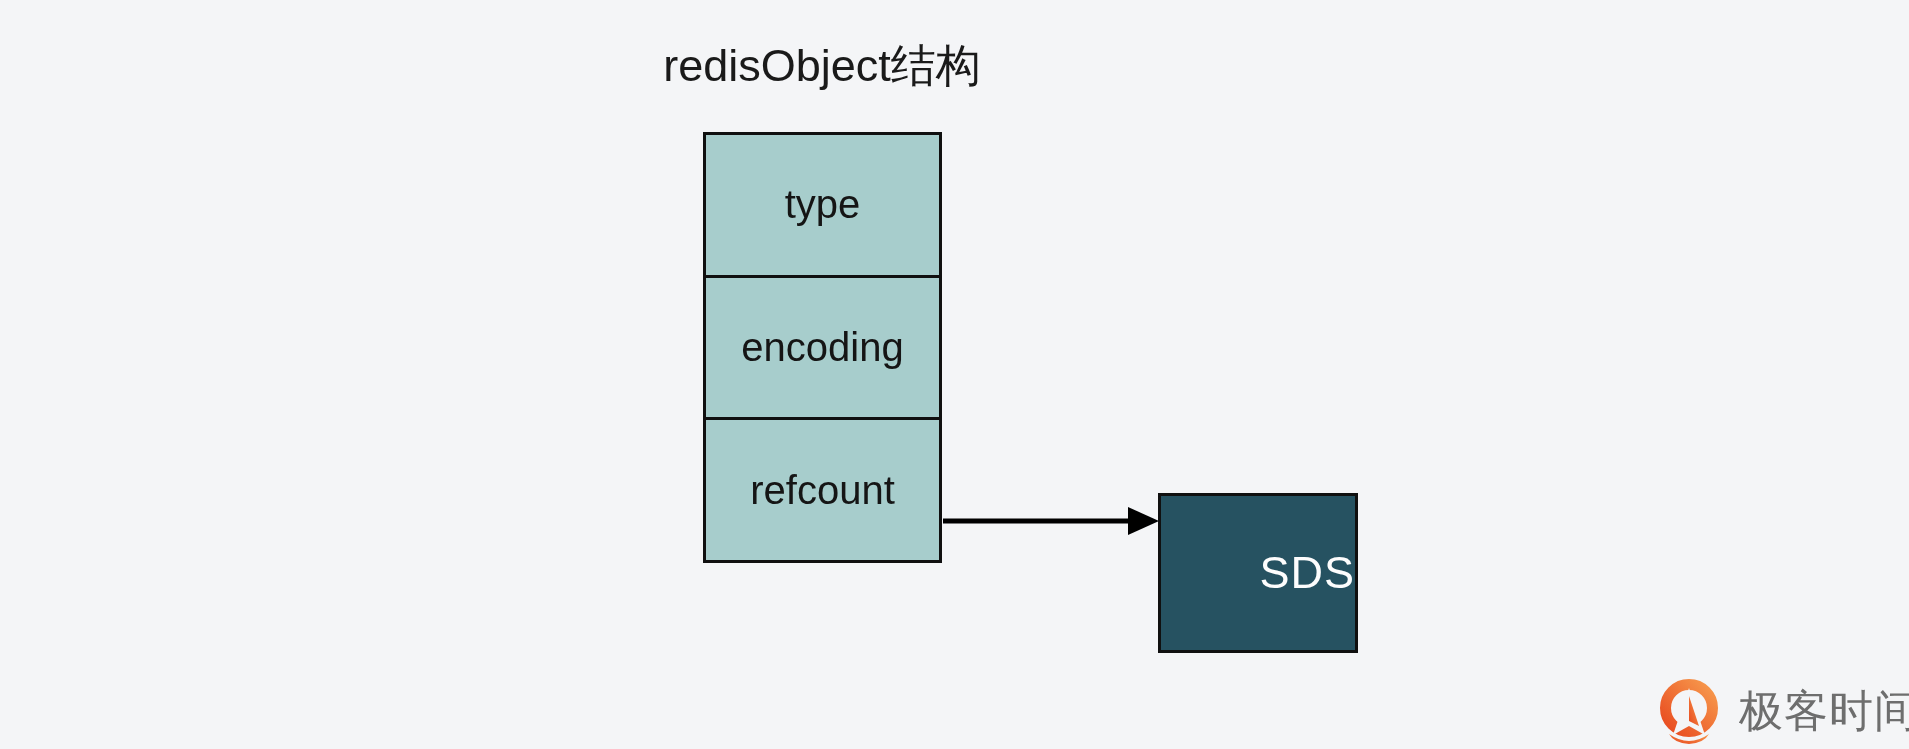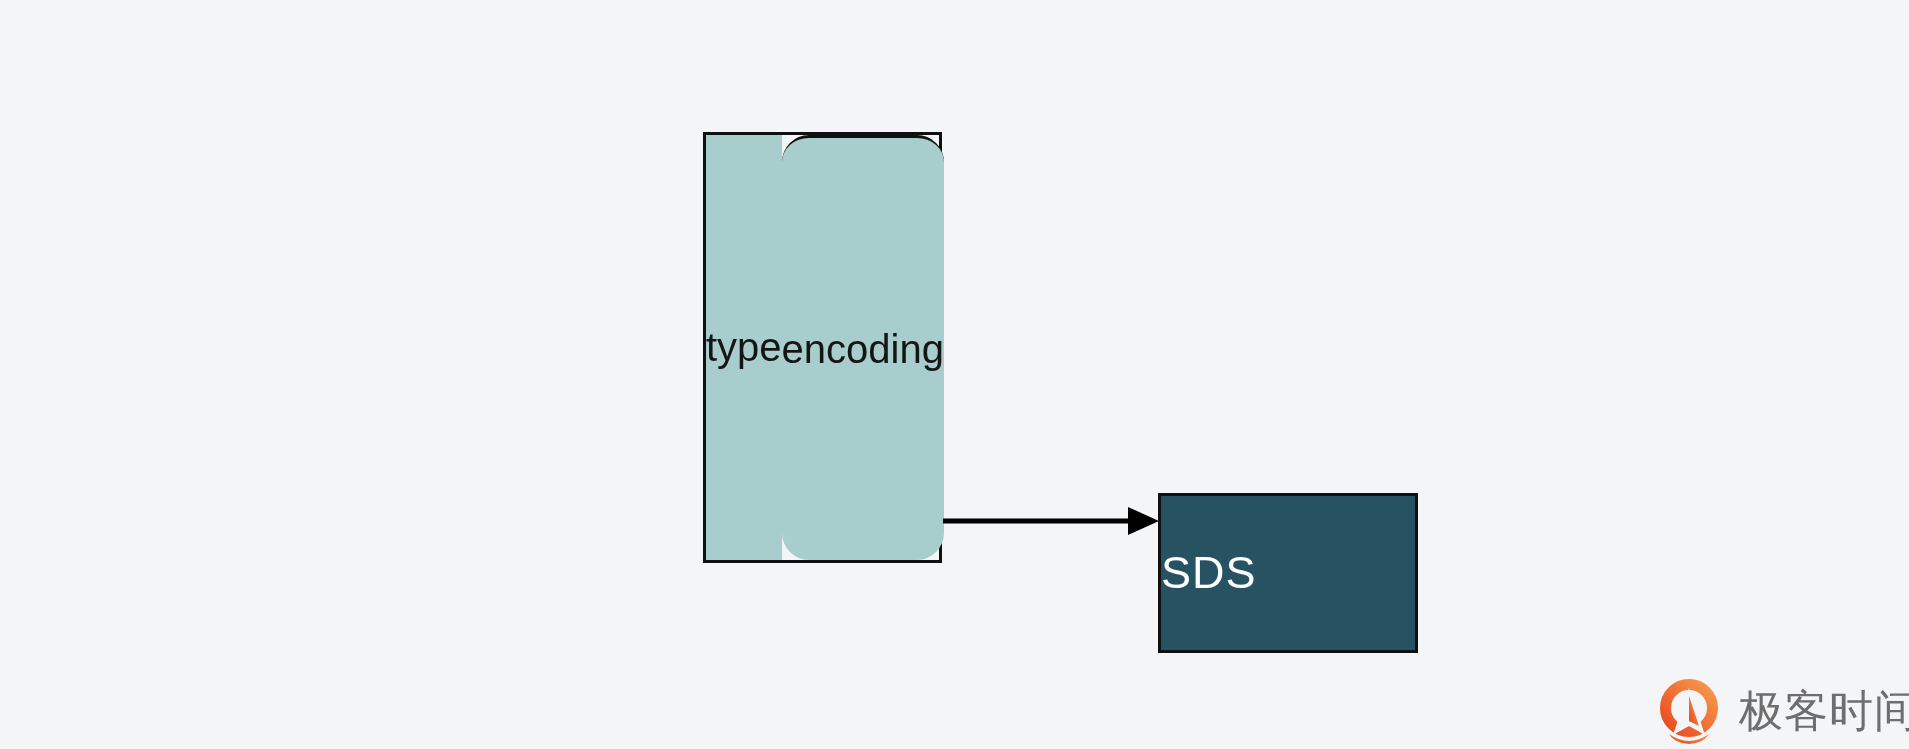--- a/index.html
+++ b/index.html
@@ -39,53 +39,53 @@
   }
   .struct-stack{
     position:absolute;
     left:703px;
     top:132px;
     width:239px;
     height:431px;
     box-sizing:border-box;
     border:3px solid var(--border);
     display:flex;
+    flex-direction:column;
   }
   .struct-row{
     flex:1;
     background:var(--cell_fill);
     display:flex;
     align-items:center;
     justify-content:center;
     font-size:40px;
     color:var(--label_text);
   }
   .struct-row + .struct-row{
     border-top:3px solid var(--border);
-    border-radius:27px;
   }
   .ptr-arrow{
     position:absolute;
     left:942px;
     top:500px;
     width:220px;
     height:42px;
   }
   .sds-box{
     position:absolute;
     left:1158px;
     top:493px;
-    width:260px;
+    width:200px;
     height:160px;
     box-sizing:border-box;
     border:3px solid var(--border);
     background:var(--sds_fill);
     display:flex;
     align-items:center;
-    justify-content:flex-start;
+    justify-content:flex-end;
     font-size:45px;
     letter-spacing:1px;
     color:var(--sds_text);
   }
   .brand-watermark{
     position:absolute;
     left:1655px;
     top:678px;
     display:flex;
     align-items:center;
@@ -98,27 +98,31 @@
     color:var(--brand_text);
     white-space:nowrap;
     line-height:1;
   }
 </style>
 </head>
 <body>
 
 <div class="canvas">
 
+  <div class="diagram-title">redisObject结构</div>
 
   <div class="struct-stack">
     <div class="struct-row">
       <span>type</span>
     </div>
     <div class="struct-row">
       <span>encoding</span>
+    </div>
+    <div class="struct-row">
+      <span>refcount</span>
     </div>
   </div>
 
   <svg class="ptr-arrow" viewBox="0 0 220 42" xmlns="http://www.w3.org/2000/svg">
     <line x1="1" y1="21" x2="186" y2="21" stroke-width="5" stroke="#000000"></line>
     <polygon points="186,7 217,21 186,35" fill="#000000"></polygon>
   </svg>
 
   <div class="sds-box">
     <span>SDS</span>

